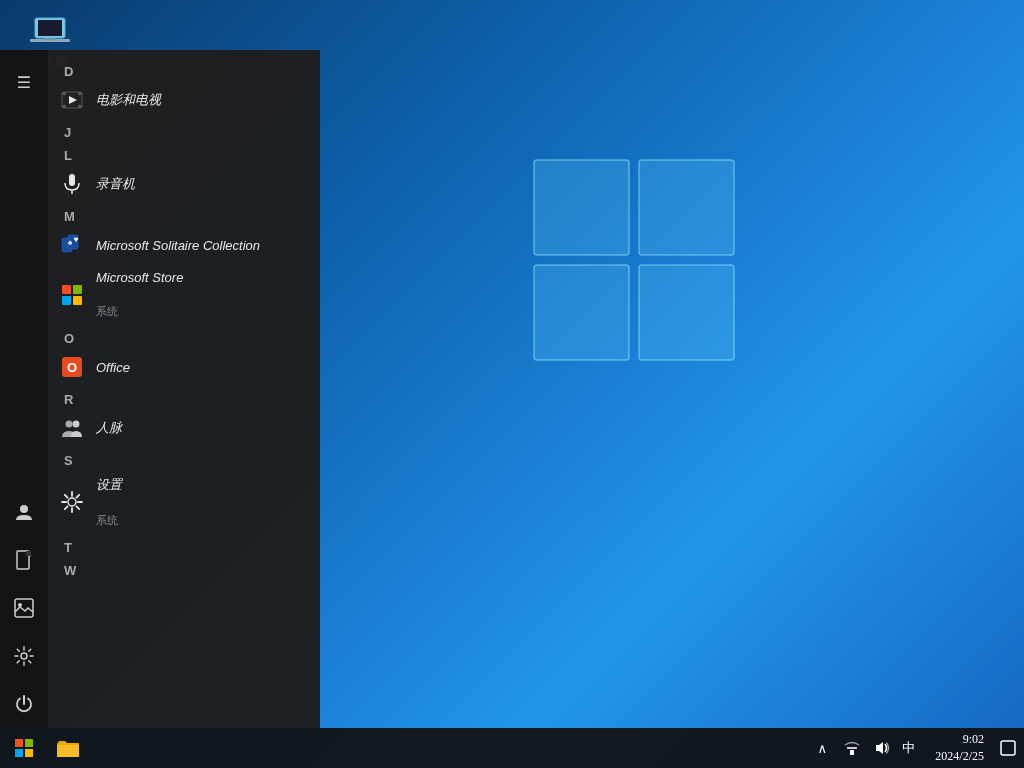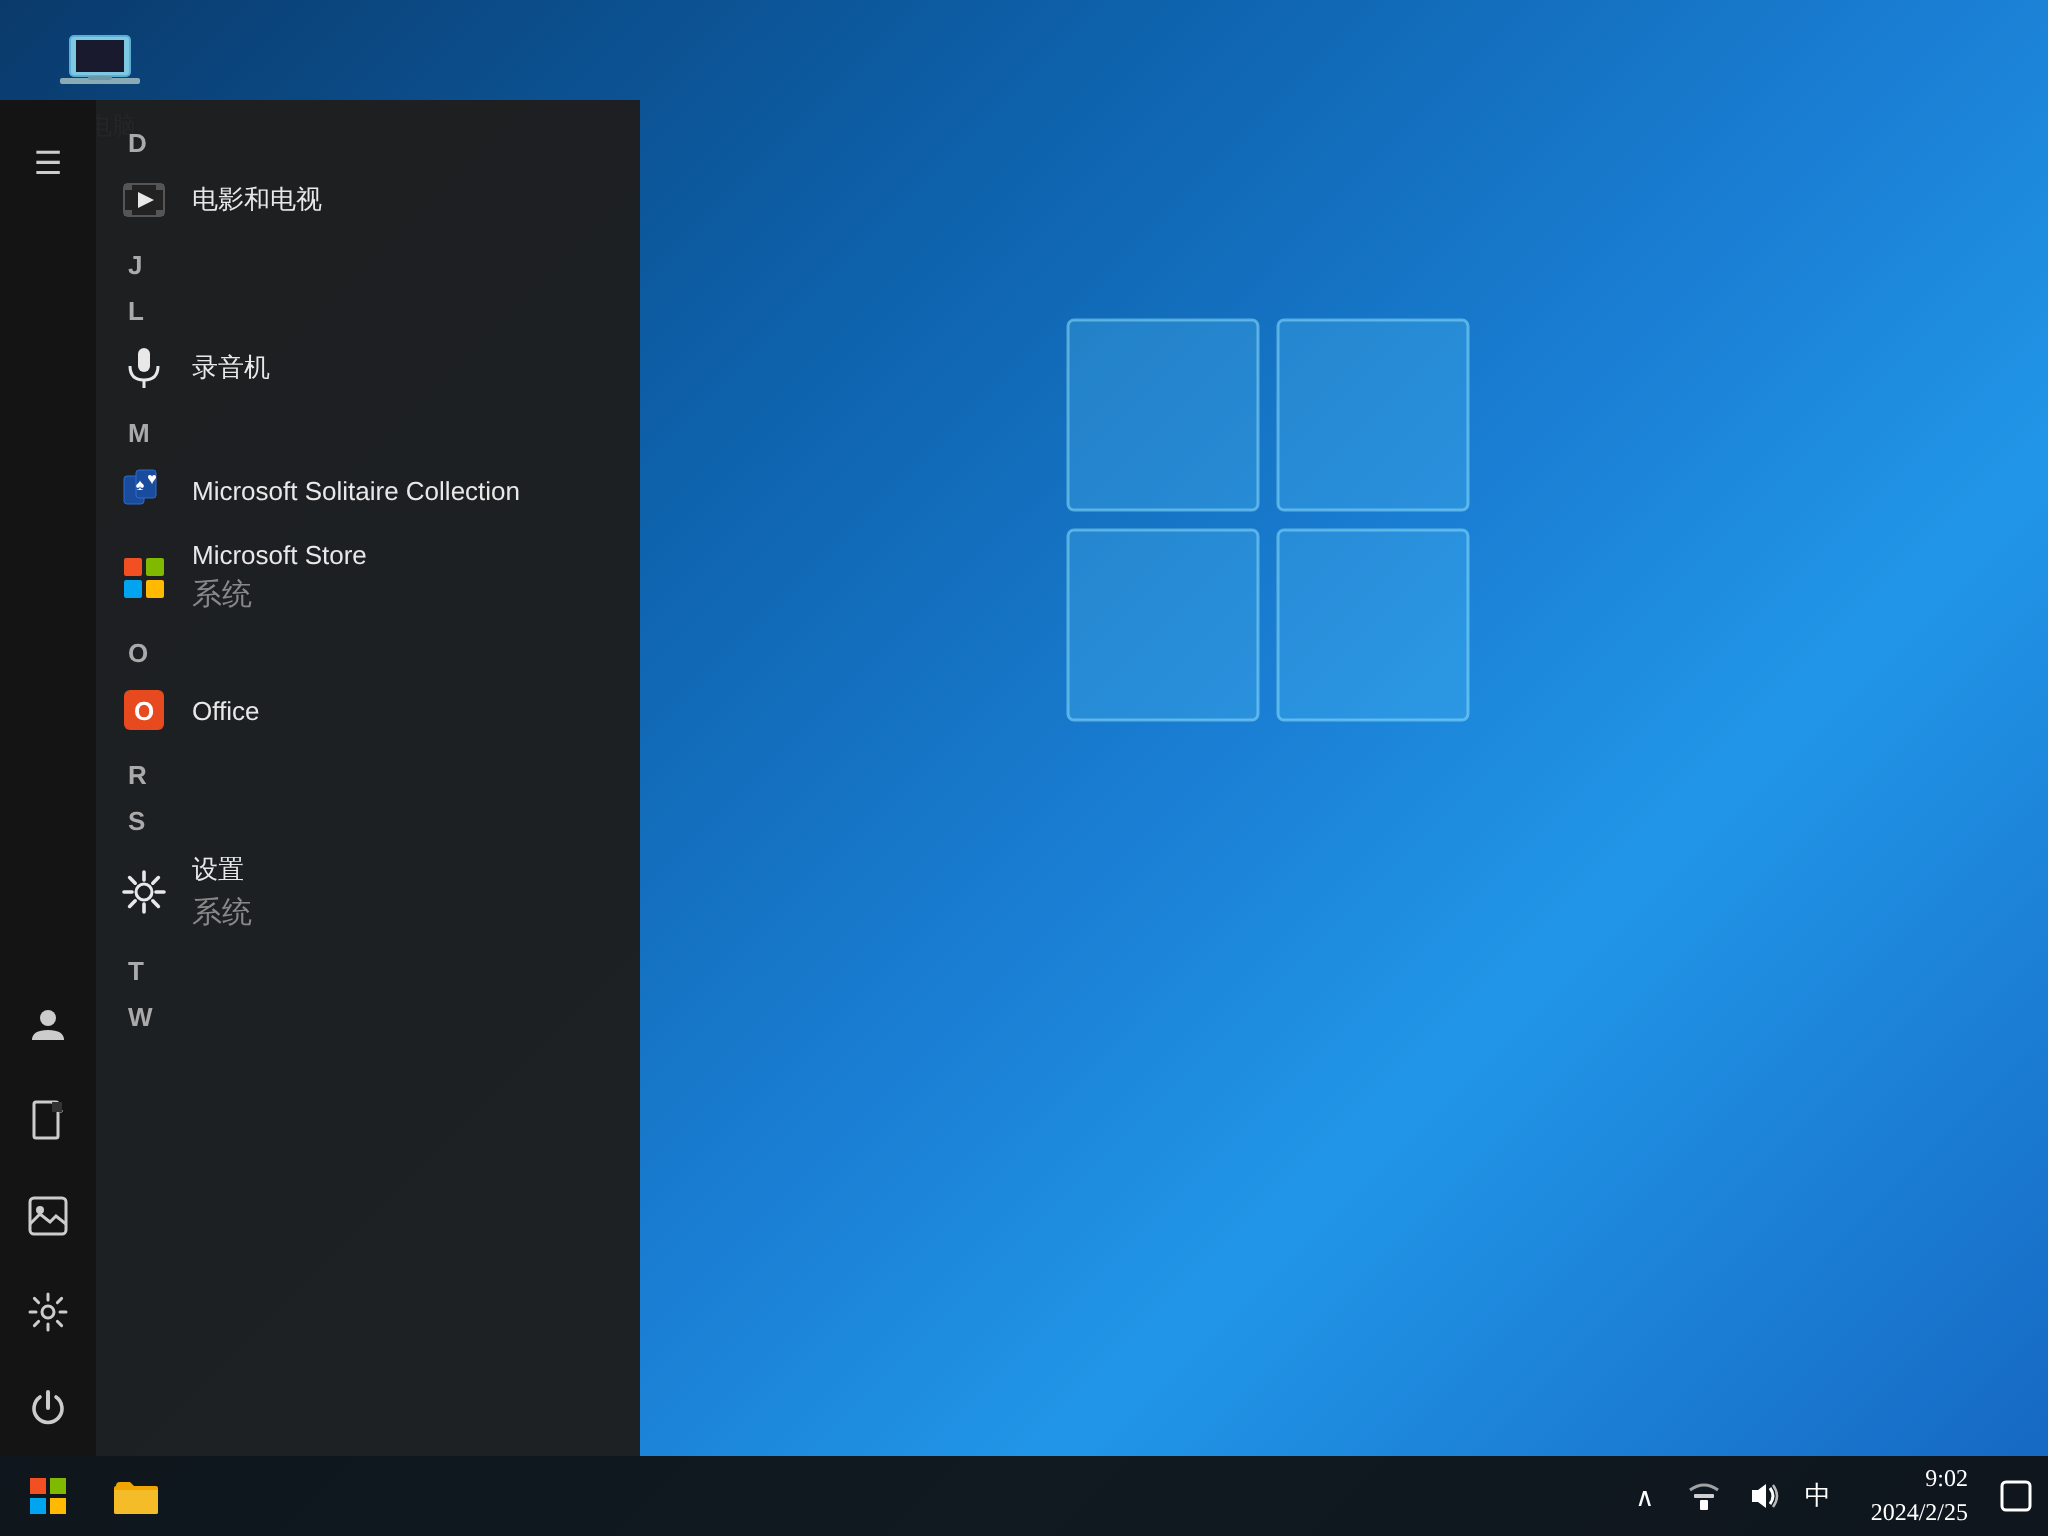--- a/index.html
+++ b/index.html
@@ -203,22 +203,22 @@
       align-items: center;
       justify-content: center;
       flex-shrink: 0;
       font-size: 18px;
     }
 
     .app-info {
       display: flex;
       flex-direction: column;
     }
-    .app-name { font-size: 13px; color: #e8e8e8; }
-    .app-subtitle { font-size: 15px; color: #888; margin-top: 3px; }
+    .app-name { font-size: 13px; color: #e8e8e8; font-style: italic; }
+    .app-subtitle { font-size: 11px; color: #888; margin-top: 19px; }
 
     .app-item-expand {
       margin-left: auto;
       color: #888;
       font-size: 12px;
     }
 
     
     .laptop-icon svg {
       width: 40px;
@@ -373,20 +373,33 @@
             <rect x="1" y="1" width="20" height="20" rx="3" fill="#e74a1e"></rect>
             <text x="11" y="16" font-size="13" fill="white" text-anchor="middle" font-weight="bold">O</text>
           </svg>
         </div>
         <div class="app-info">
           <span class="app-name">Office</span>
         </div>
       </div>
 
       <div class="section-header">R</div>
+      <div class="app-item">
+        <div class="app-icon">
+          <svg width="22" height="22" viewBox="0 0 22 22">
+            <circle cx="8" cy="7" r="3.5" fill="#aaa"></circle>
+            <circle cx="15" cy="7" r="3.5" fill="#ccc"></circle>
+            <path d="M1 20 Q1 14 8 14 Q15 14 15 20" fill="#aaa"></path>
+            <path d="M10 20 Q10 14 15 14 Q21 14 21 20" fill="#ccc"></path>
+          </svg>
+        </div>
+        <div class="app-info">
+          <span class="app-name">人脉</span>
+        </div>
+      </div>
 
       <div class="section-header">S</div>
       <div class="app-item">
         <div class="app-icon">
           <svg width="22" height="22" viewBox="0 0 22 22">
             <circle cx="11" cy="11" r="4" fill="none" stroke="#e8e8e8" stroke-width="1.5"></circle>
             <path d="M11 1 L11 5 M11 17 L11 21 M1 11 L5 11 M17 11 L21 11 M3.8 3.8 L6.6 6.6 M15.4 15.4 L18.2 18.2 M18.2 3.8 L15.4 6.6 M6.6 15.4 L3.8 18.2" stroke="#e8e8e8" stroke-width="1.8" stroke-linecap="round"></path>
           </svg>
         </div>
         <div class="app-info">

